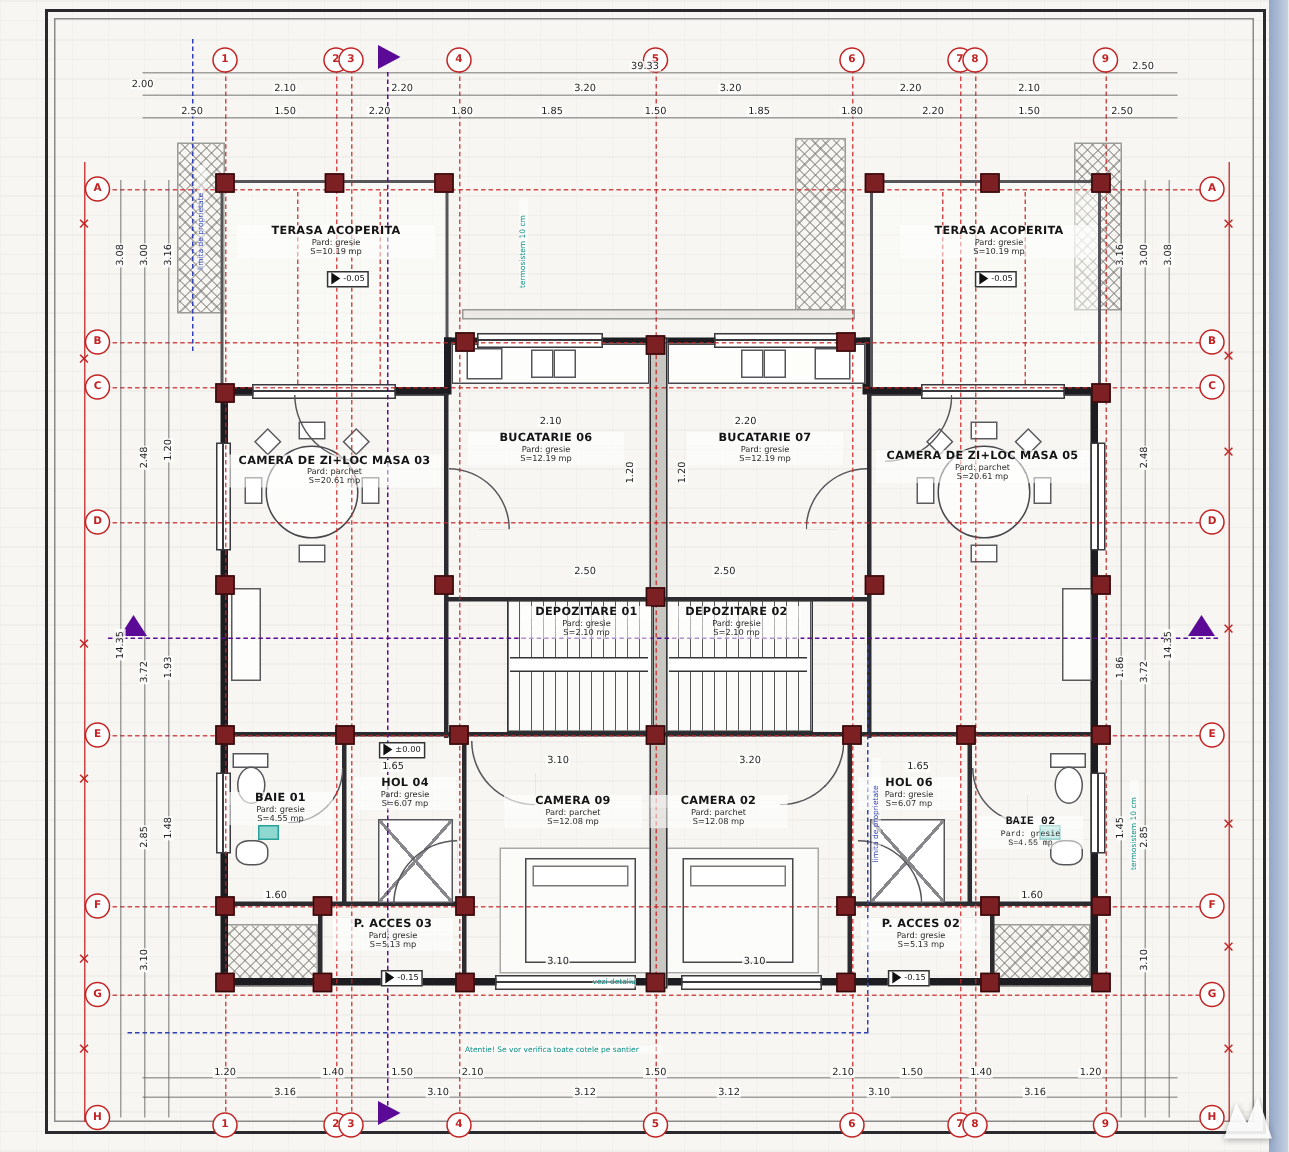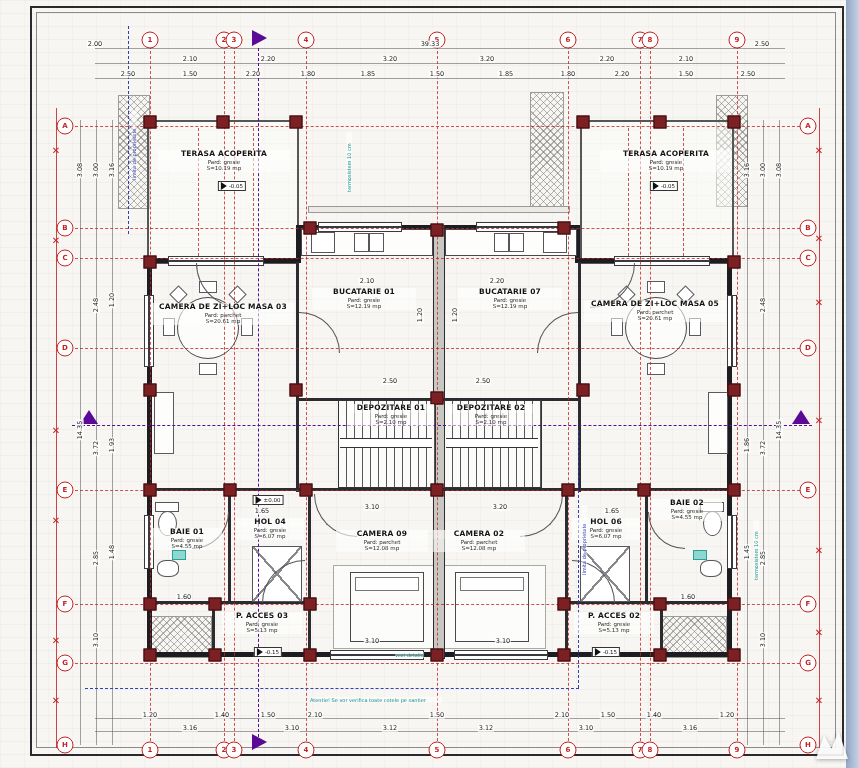--- a/index.html
+++ b/index.html
@@ -344,21 +344,21 @@
       <div class="bub" style="left: 808px; top: 228px;">B</div>
       <div class="bub" style="left: 808px; top: 258px;">C</div>
       <div class="bub" style="left: 808px; top: 348px;">D</div>
       <div class="bub" style="left: 808px; top: 490px;">E</div>
       <div class="bub" style="left: 808px; top: 604px;">F</div>
       <div class="bub" style="left: 808px; top: 663px;">G</div>
       <div class="bub" style="left: 808px; top: 745px;">H</div>
     </div>
 
   <div>
-      <div class="dim" style="left: 95px; top: 44px;">2.00</div>
+      <div class="dim" style="left: 95px; top: 56px;">2.00</div>
       <div class="dim" style="left: 430px; top: 44px;">39.33</div>
       <div class="dim" style="left: 762px; top: 44px;">2.50</div>
       <div class="dim" style="left: 190px; top: 59px;">2.10</div>
       <div class="dim" style="left: 268px; top: 59px;">2.20</div>
       <div class="dim" style="left: 390px; top: 59px;">3.20</div>
       <div class="dim" style="left: 487px; top: 59px;">3.20</div>
       <div class="dim" style="left: 607px; top: 59px;">2.20</div>
       <div class="dim" style="left: 686px; top: 59px;">2.10</div>
       <div class="dim" style="left: 128px; top: 74px;">2.50</div>
       <div class="dim" style="left: 190px; top: 74px;">1.50</div>
@@ -437,21 +437,21 @@
       <div class="rname">TERASA ACOPERITA</div>
       <div class="rsub">Pard: gresie</div>
       <div class="rsub">S=10.19 mp</div>
     </div>
       <div class="room" style="left: 600px; top: 150px; width: 132px;">
       <div class="rname">TERASA ACOPERITA</div>
       <div class="rsub">Pard: gresie</div>
       <div class="rsub">S=10.19 mp</div>
     </div>
       <div class="room" style="left: 312px; top: 288px; width: 104px;">
-      <div class="rname">BUCATARIE 01</div>
+      <div class="rname">BUCATARIE 06</div>
       <div class="rsub">Pard: gresie</div>
       <div class="rsub">S=12.19 mp</div>
     </div>
       <div class="room" style="left: 458px; top: 288px; width: 104px;">
       <div class="rname">BUCATARIE 07</div>
       <div class="rsub">Pard: gresie</div>
       <div class="rsub">S=12.19 mp</div>
     </div>
       <div class="room" style="left: 152px; top: 303px; width: 142px;">
       <div class="rname">CAMERA DE ZI+LOC MASA 03</div>
@@ -481,21 +481,21 @@
       <div class="room" style="left: 236px; top: 518px; width: 68px;">
       <div class="rname">HOL 04</div>
       <div class="rsub">Pard: gresie</div>
       <div class="rsub">S=6.07 mp</div>
     </div>
       <div class="room" style="left: 572px; top: 518px; width: 68px;">
       <div class="rname">HOL 06</div>
       <div class="rsub">Pard: gresie</div>
       <div class="rsub">S=6.07 mp</div>
     </div>
-      <div class="room" style="left: 652px; top: 499px; width: 70px;">
+      <div class="room" style="left: 652px; top: 544px; width: 70px; font-family: Liberation Mono, monospace;">
       <div class="rname">BAIE 02</div>
       <div class="rsub">Pard: gresie</div>
       <div class="rsub">S=4.55 mp</div>
     </div>
       <div class="room" style="left: 336px; top: 530px; width: 92px;">
       <div class="rname">CAMERA 09</div>
       <div class="rsub">Pard: parchet</div>
       <div class="rsub">S=12.08 mp</div>
     </div>
       <div class="room" style="left: 433px; top: 530px; width: 92px;">

